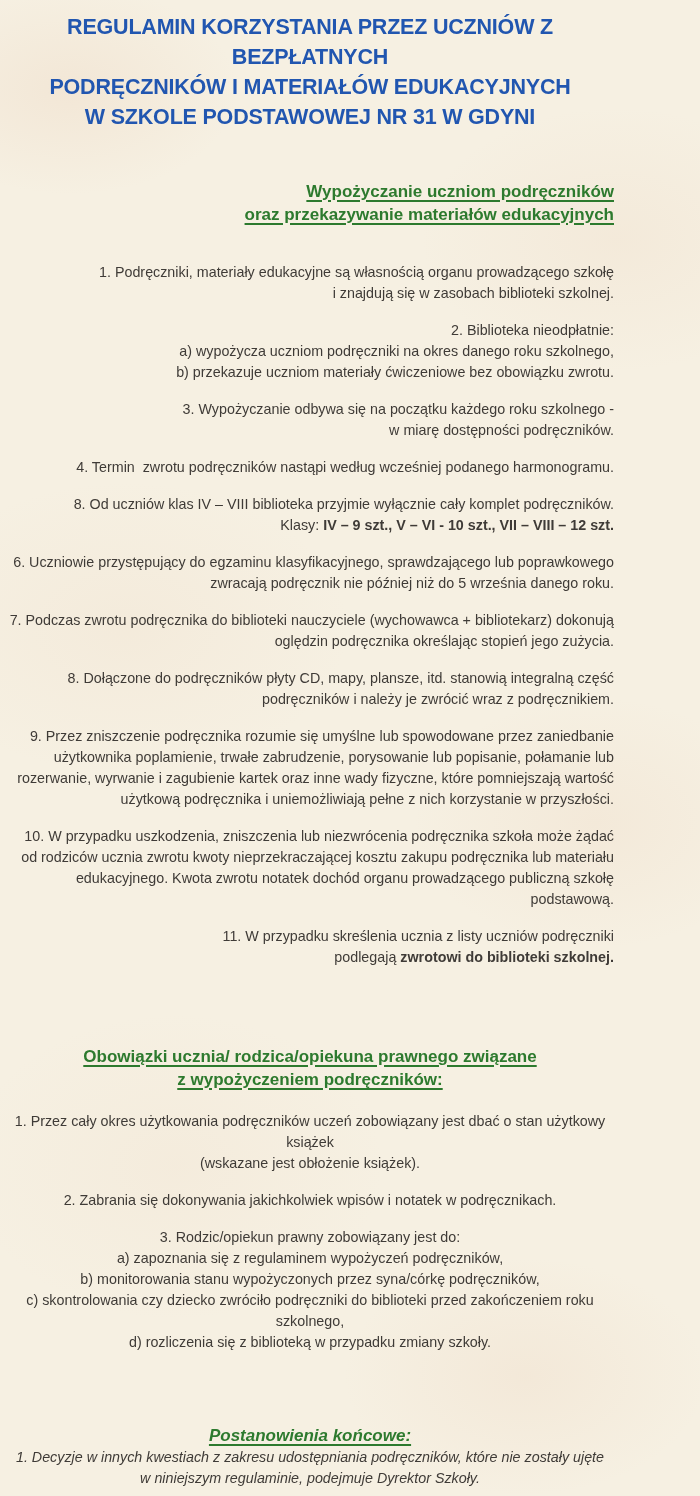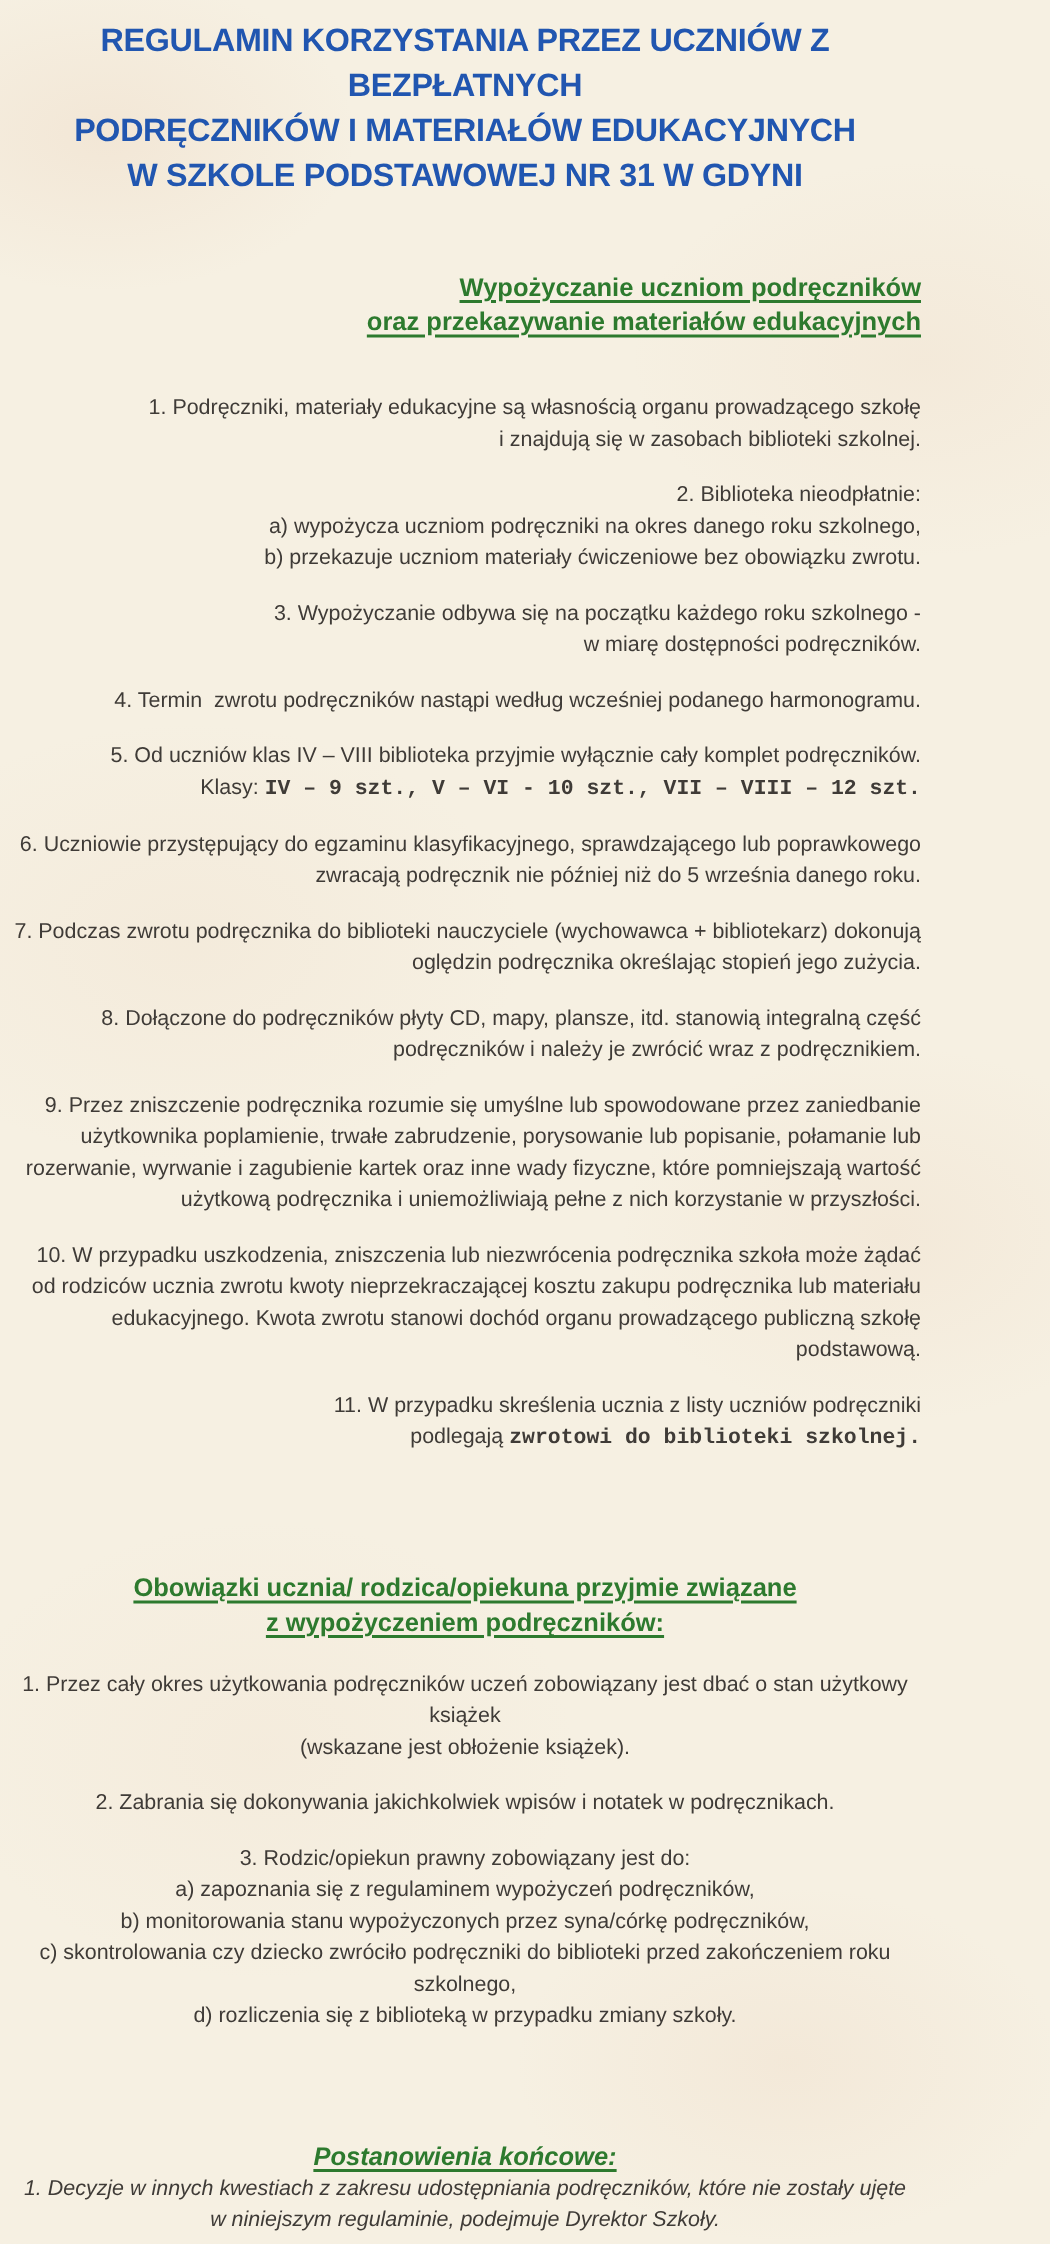--- a/index.html
+++ b/index.html
@@ -50,52 +50,52 @@
   .sec-2 { margin-top: 71px; font-style: italic; }
   .sec-2 .items { margin-top: 0; text-align: center; }
   .item {
     margin: 0 0 16px 0;
     color: var(--body-text, #3f3b37);
     font-size: 14.3px;
     line-height: 21px;
     white-space: pre-wrap;
   }
   .item:last-child { margin-bottom: 0; }
-  .bold { font-weight: 700; font-family: Liberation Mono, monospace; }
+  .bold { font-weight: 700; }
 </style>
 </head>
 <body>
 
 <main class="page">
 
   <header class="doc-title">
     <div class="title-line">REGULAMIN KORZYSTANIA PRZEZ UCZNIÓW Z BEZPŁATNYCH</div>
     <div class="title-line">PODRĘCZNIKÓW I MATERIAŁÓW EDUKACYJNYCH</div>
     <div class="title-line">W SZKOLE PODSTAWOWEJ NR 31 W GDYNI</div>
   </header>
 
   <section class="sec sec-0">
     <h2 class="sec-heading"><span class="heading-line">Wypożyczanie uczniom podręczników</span><br><span class="heading-line">oraz przekazywanie materiałów edukacyjnych</span></h2>
     <div class="items">
         <p class="item"><span>1. Podręczniki, materiały edukacyjne są własnością organu prowadzącego szkołę</span><br><span>i znajdują się w zasobach biblioteki szkolnej.</span></p>
         <p class="item"><span>2. Biblioteka nieodpłatnie:</span><br><span>a) wypożycza uczniom podręczniki na okres danego roku szkolnego,</span><br><span>b) przekazuje uczniom materiały ćwiczeniowe bez obowiązku zwrotu.</span></p>
         <p class="item"><span>3. Wypożyczanie odbywa się na początku każdego roku szkolnego -</span><br><span>w miarę dostępności podręczników.</span></p>
         <p class="item"><span>4. Termin  zwrotu podręczników nastąpi według wcześniej podanego harmonogramu.</span></p>
-        <p class="item"><span>5. Od uczniów klas IV – VIII biblioteka przyjmie wyłącznie cały komplet podręczników.</span><br><span>Klasy: </span><span class="bold">IV – 9 szt., V – VI - 10 szt., VII – VIII – 12 szt.</span></p>
+        <p class="item"><span>8. Od uczniów klas IV – VIII biblioteka przyjmie wyłącznie cały komplet podręczników.</span><br><span>Klasy: </span><span class="bold">IV – 9 szt., V – VI - 10 szt., VII – VIII – 12 szt.</span></p>
         <p class="item"><span>6. Uczniowie przystępujący do egzaminu klasyfikacyjnego, sprawdzającego lub poprawkowego</span><br><span>zwracają podręcznik nie później niż do 5 września danego roku.</span></p>
         <p class="item"><span>7. Podczas zwrotu podręcznika do biblioteki nauczyciele (wychowawca + bibliotekarz) dokonują</span><br><span>oględzin podręcznika określając stopień jego zużycia.</span></p>
         <p class="item"><span>8. Dołączone do podręczników płyty CD, mapy, plansze, itd. stanowią integralną część</span><br><span>podręczników i należy je zwrócić wraz z podręcznikiem.</span></p>
         <p class="item"><span>9. Przez zniszczenie podręcznika rozumie się umyślne lub spowodowane przez zaniedbanie</span><br><span>użytkownika poplamienie, trwałe zabrudzenie, porysowanie lub popisanie, połamanie lub</span><br><span>rozerwanie, wyrwanie i zagubienie kartek oraz inne wady fizyczne, które pomniejszają wartość</span><br><span>użytkową podręcznika i uniemożliwiają pełne z nich korzystanie w przyszłości.</span></p>
-        <p class="item"><span>10. W przypadku uszkodzenia, zniszczenia lub niezwrócenia podręcznika szkoła może żądać</span><br><span>od rodziców ucznia zwrotu kwoty nieprzekraczającej kosztu zakupu podręcznika lub materiału</span><br><span>edukacyjnego. Kwota zwrotu stanowi dochód organu prowadzącego publiczną szkołę</span><br><span>podstawową.</span></p>
+        <p class="item"><span>10. W przypadku uszkodzenia, zniszczenia lub niezwrócenia podręcznika szkoła może żądać</span><br><span>od rodziców ucznia zwrotu kwoty nieprzekraczającej kosztu zakupu podręcznika lub materiału</span><br><span>edukacyjnego. Kwota zwrotu notatek dochód organu prowadzącego publiczną szkołę</span><br><span>podstawową.</span></p>
         <p class="item"><span>11. W przypadku skreślenia ucznia z listy uczniów podręczniki</span><br><span>podlegają </span><span class="bold">zwrotowi do biblioteki szkolnej.</span></p>
       </div>
   </section>
 
   <section class="sec sec-1">
-    <h2 class="sec-heading"><span class="heading-line">Obowiązki ucznia/ rodzica/opiekuna przyjmie związane</span><br><span class="heading-line">z wypożyczeniem podręczników:</span></h2>
+    <h2 class="sec-heading"><span class="heading-line">Obowiązki ucznia/ rodzica/opiekuna prawnego związane</span><br><span class="heading-line">z wypożyczeniem podręczników:</span></h2>
     <div class="items">
         <p class="item"><span>1. Przez cały okres użytkowania podręczników uczeń zobowiązany jest dbać o stan użytkowy książek</span><br><span>(wskazane jest obłożenie książek).</span></p>
         <p class="item"><span>2. Zabrania się dokonywania jakichkolwiek wpisów i notatek w podręcznikach.</span></p>
         <p class="item"><span>3. Rodzic/opiekun prawny zobowiązany jest do:</span><br><span>a) zapoznania się z regulaminem wypożyczeń podręczników,</span><br><span>b) monitorowania stanu wypożyczonych przez syna/córkę podręczników,</span><br><span>c) skontrolowania czy dziecko zwróciło podręczniki do biblioteki przed zakończeniem roku</span><br><span>szkolnego,</span><br><span>d) rozliczenia się z biblioteką w przypadku zmiany szkoły.</span></p>
       </div>
   </section>
 
   <section class="sec sec-2">
     <h2 class="sec-heading"><span class="heading-line">Postanowienia końcowe:</span></h2>
     <div class="items">

